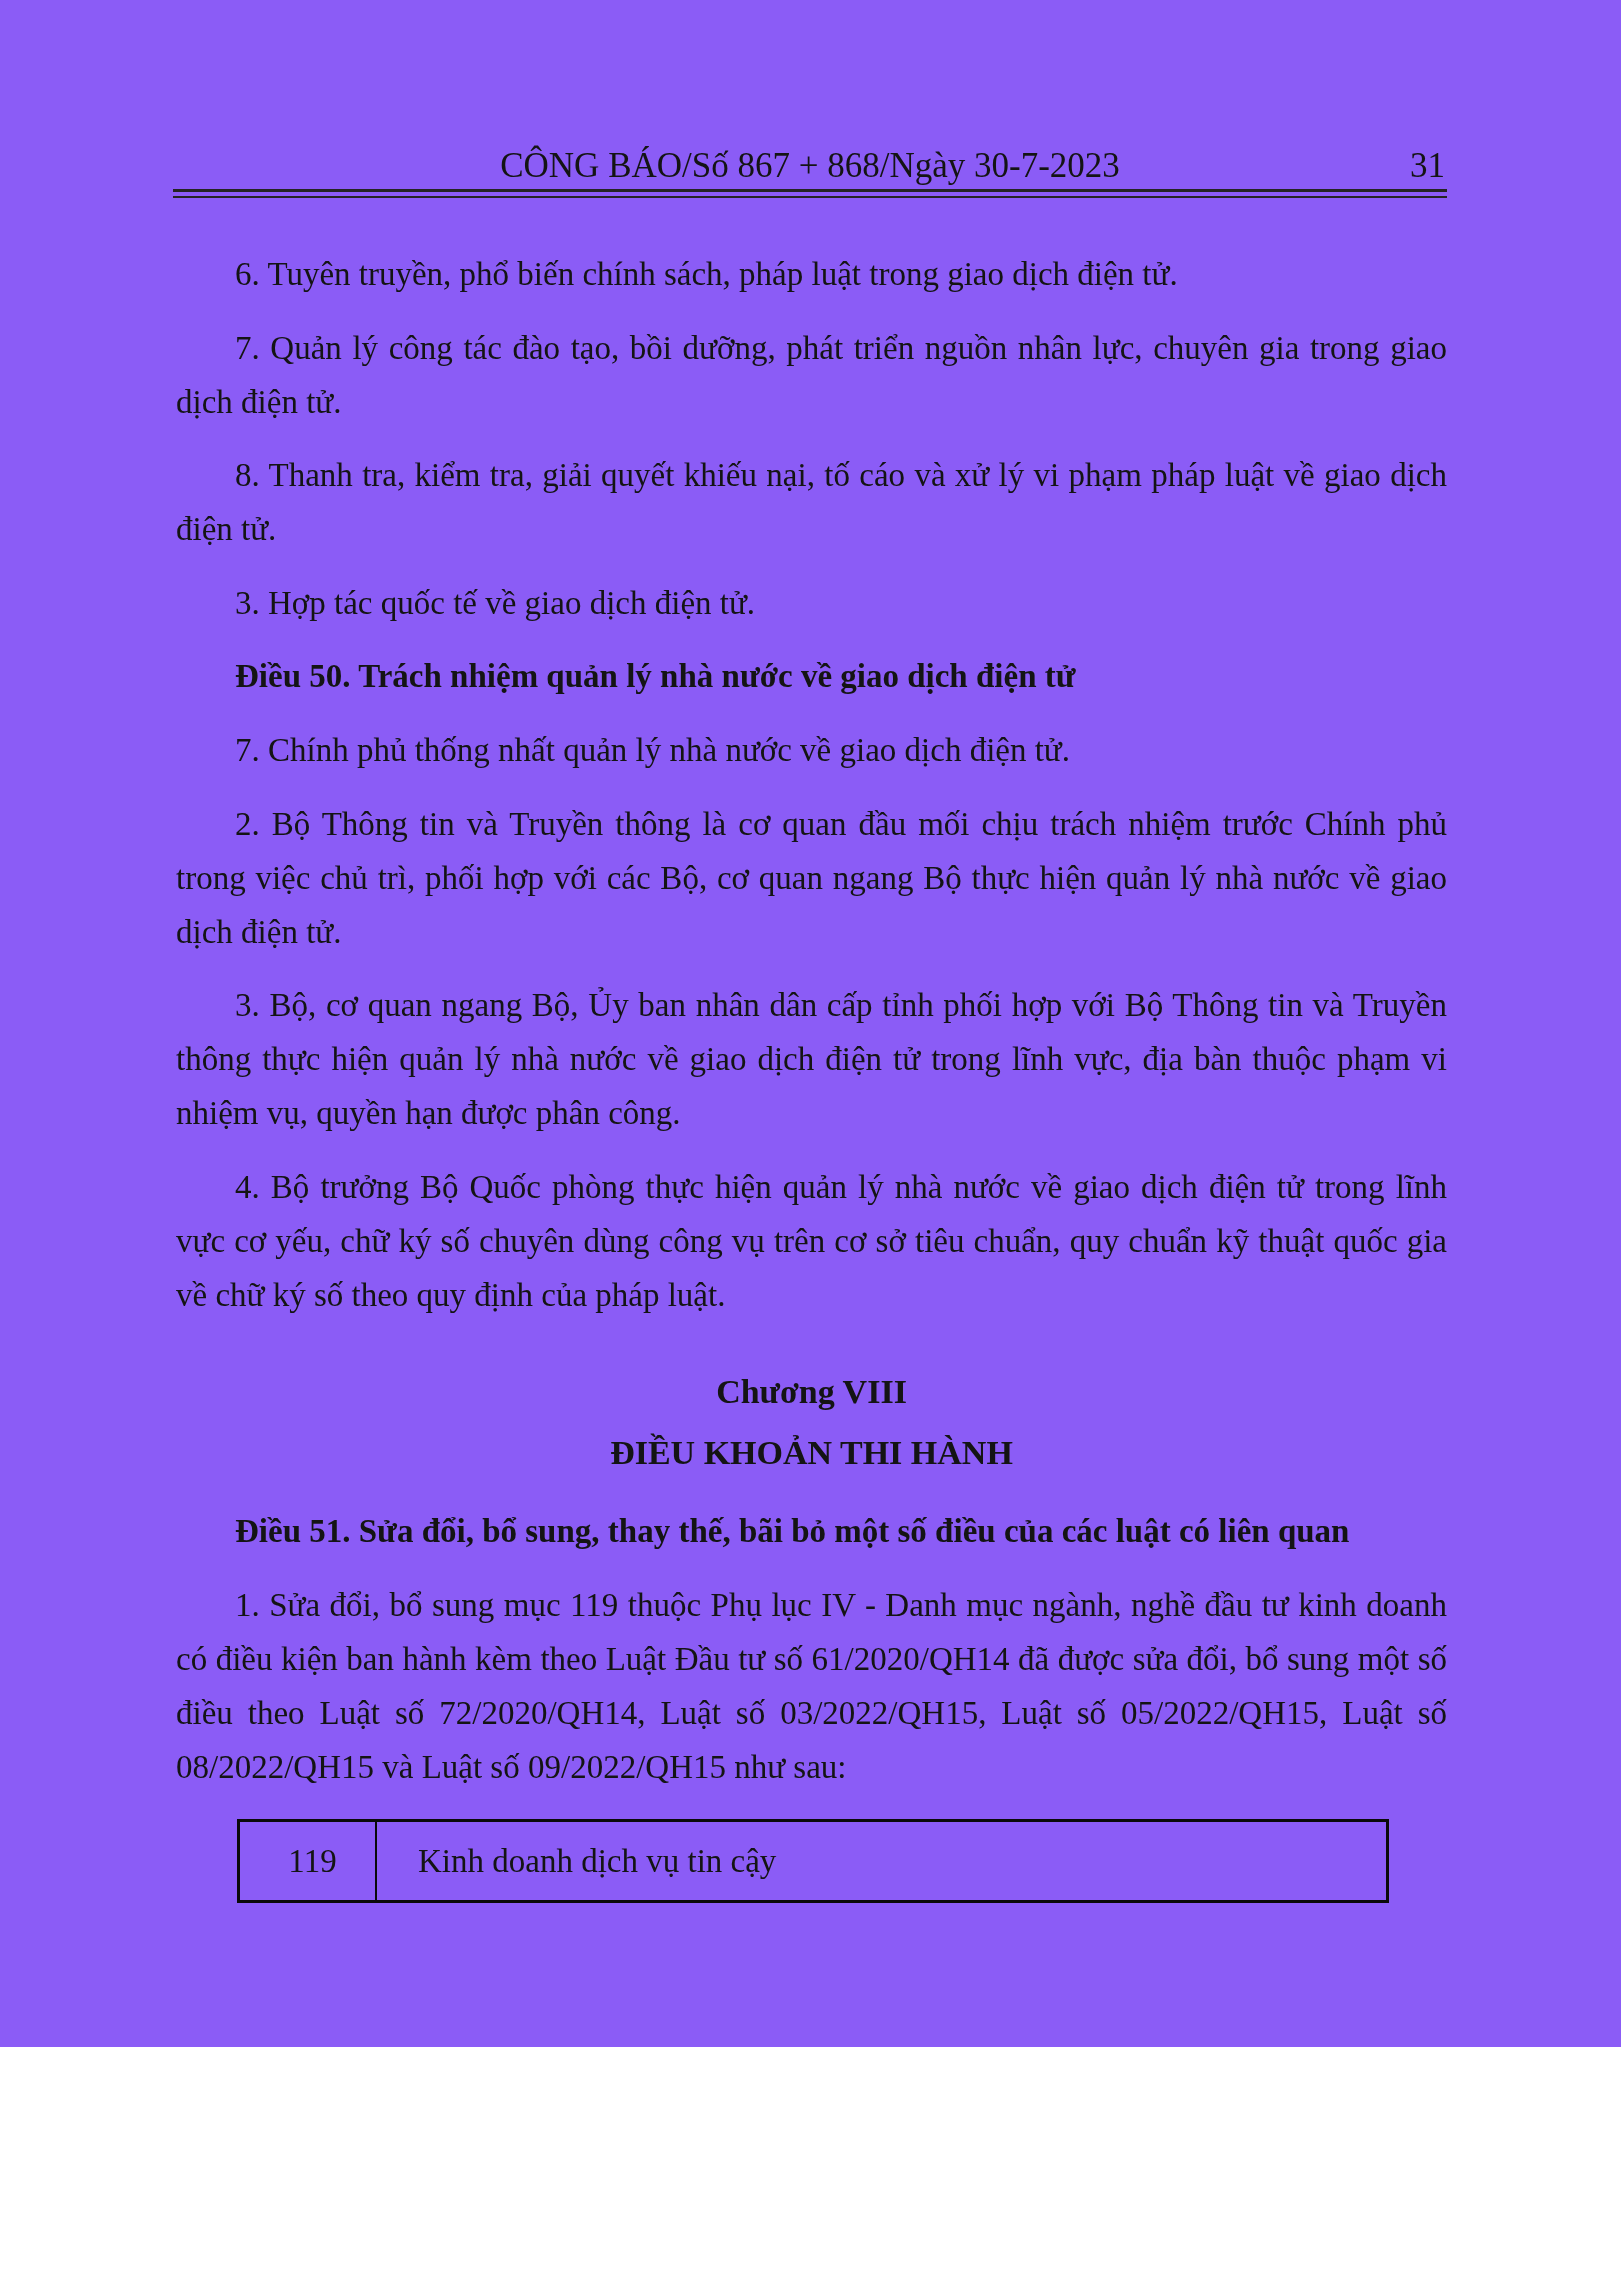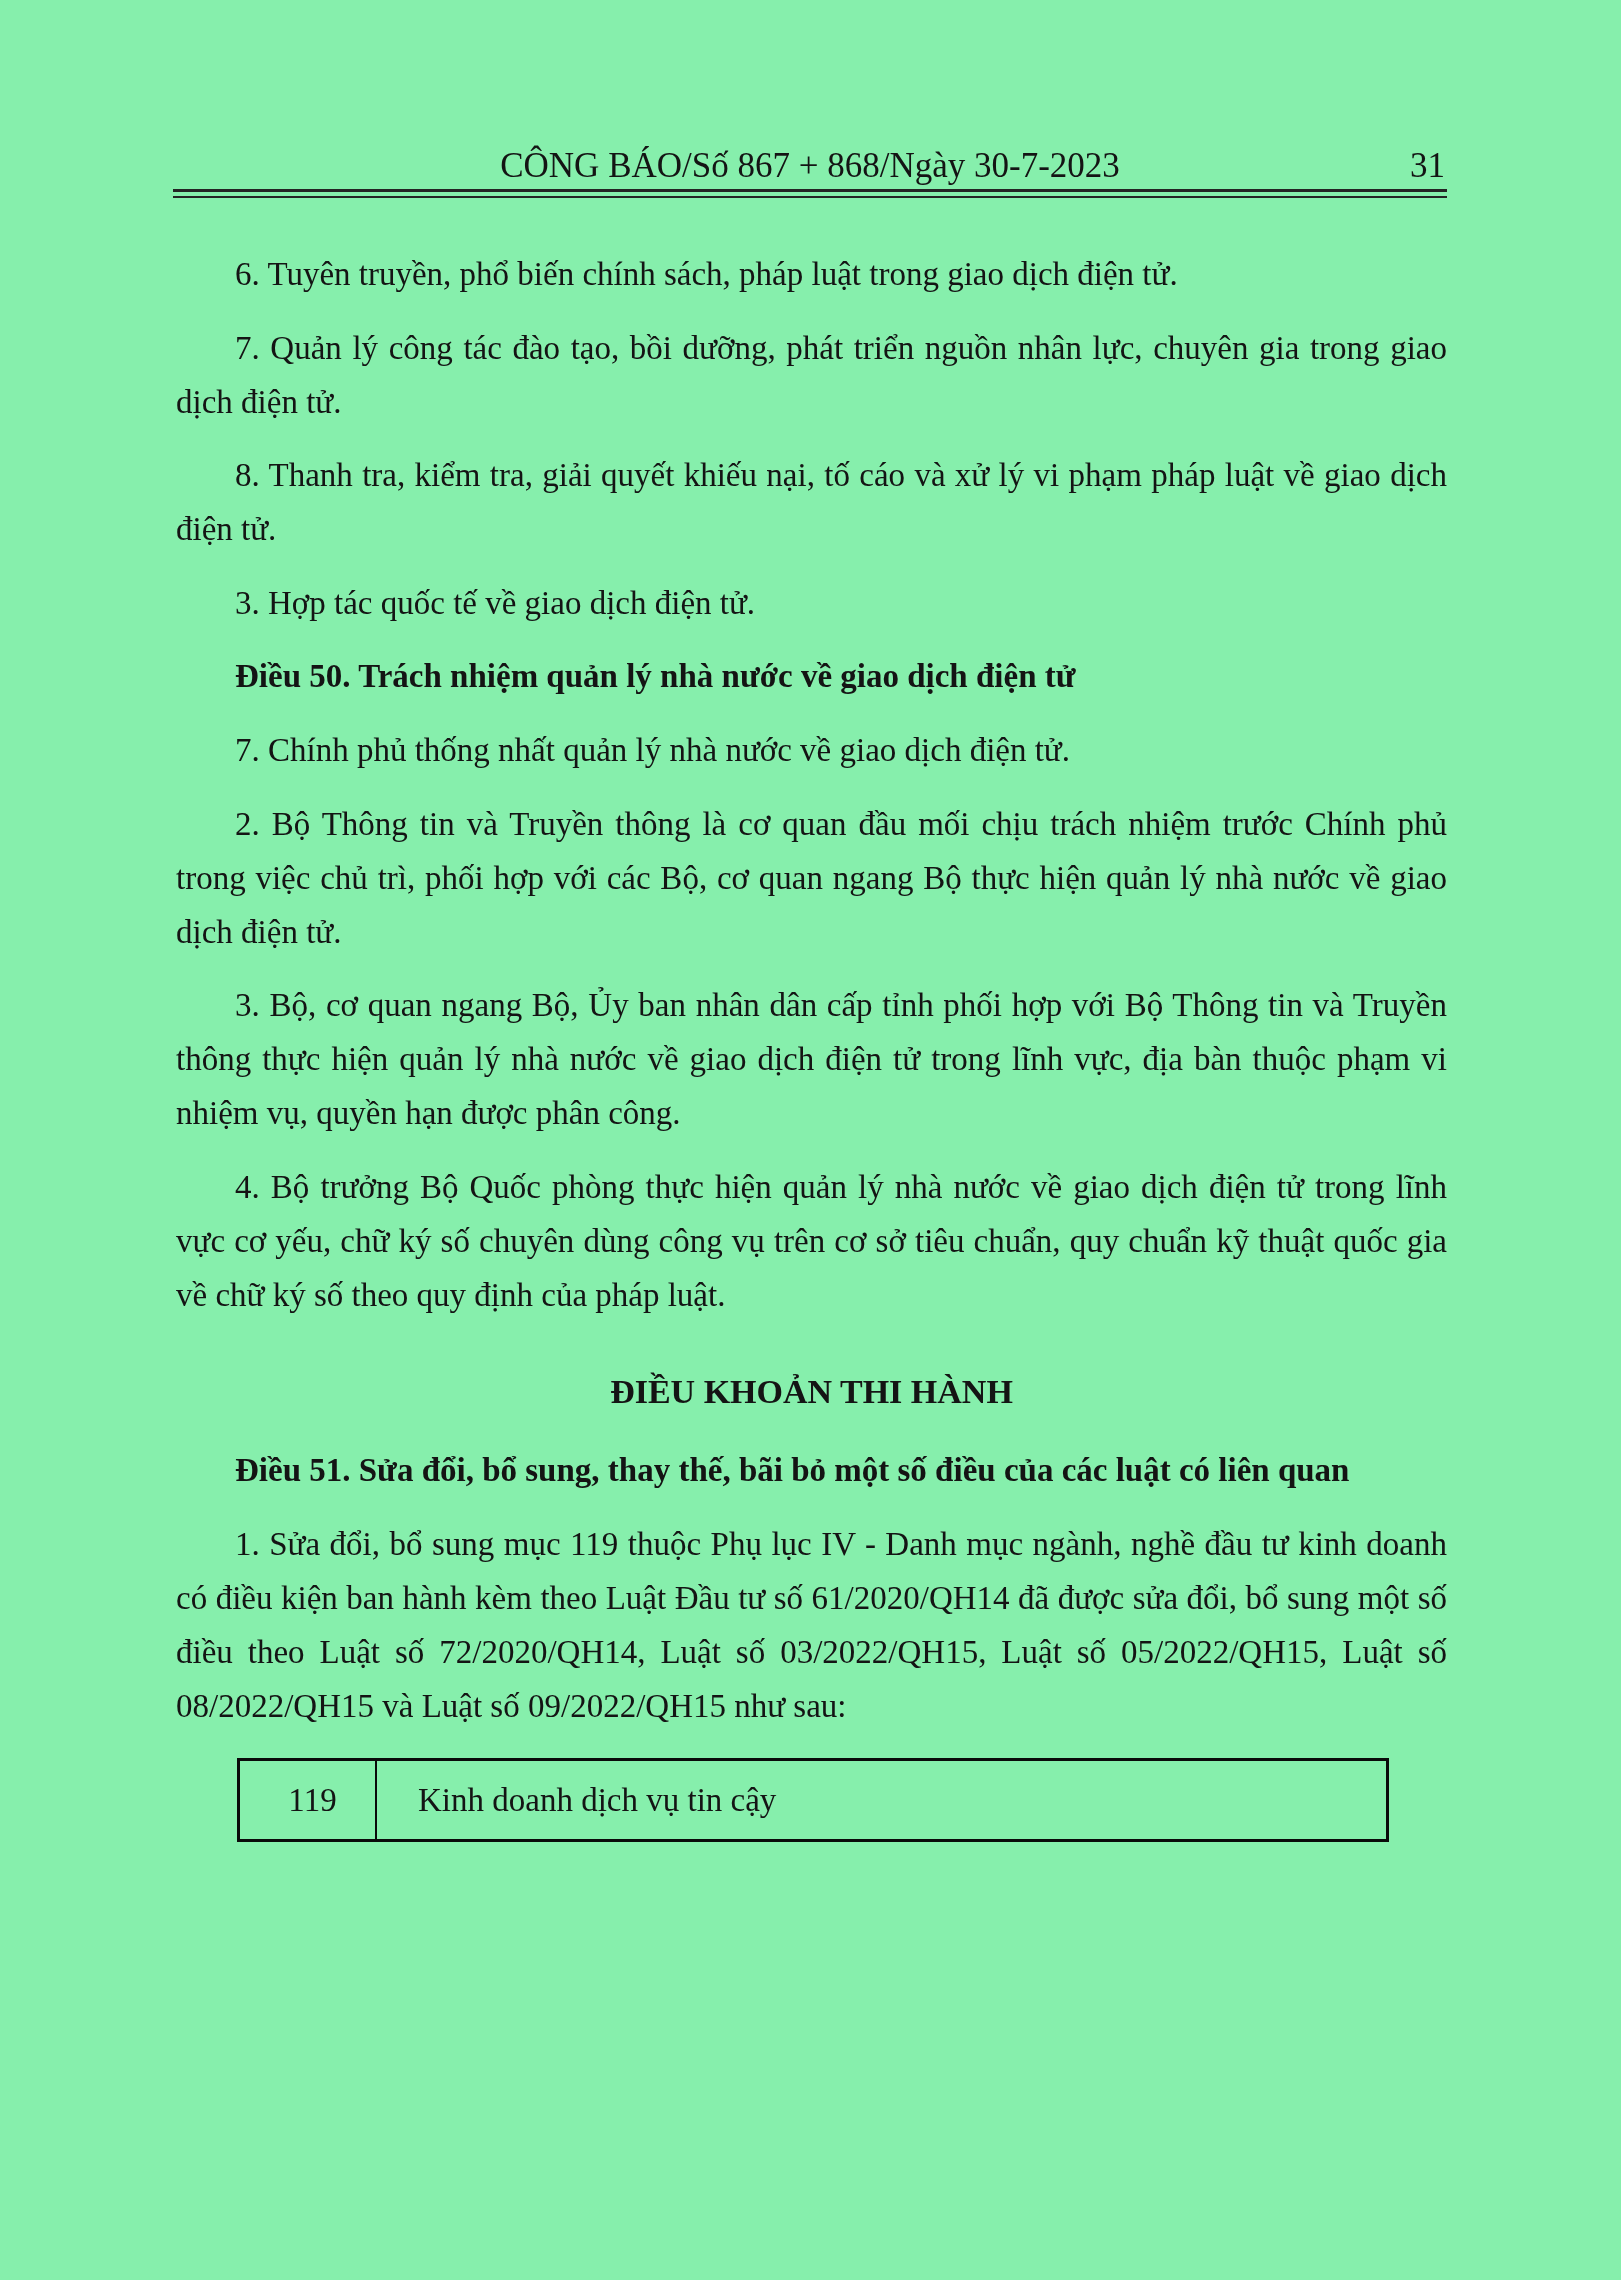--- a/index.html
+++ b/index.html
@@ -8,22 +8,22 @@
     height: 2293px;
     background: #ffffff;
     position: relative;
     font-family: "Liberation Serif", "DejaVu Serif", serif;
     color: #141414;
   }
   .page {
     position: absolute;
     left: 0; top: 0;
     width: 1621px;
-    height: 2280px;
-    background: #86efac;
+    height: 2047px;
+    background: #8b5cf6;
     overflow: hidden;
   }
   
   .running-header {
     position: absolute;
     left: 173px;
     top: 143px;
     width: 1274px;
     height: 45px;
   }
@@ -122,20 +122,21 @@
     <p>3. Hợp tác quốc tế về giao dịch điện tử.</p>
 
     <p class="article-heading">Điều 50. Trách nhiệm quản lý nhà nước về giao dịch điện tử</p>
 
     <p>7. Chính phủ thống nhất quản lý nhà nước về giao dịch điện tử.</p>
     <p>2. Bộ Thông tin và Truyền thông là cơ quan đầu mối chịu trách nhiệm trước Chính phủ trong việc chủ trì, phối hợp với các Bộ, cơ quan ngang Bộ thực hiện quản lý nhà nước về giao dịch điện tử.</p>
     <p>3. Bộ, cơ quan ngang Bộ, Ủy ban nhân dân cấp tỉnh phối hợp với Bộ Thông tin và Truyền thông thực hiện quản lý nhà nước về giao dịch điện tử trong lĩnh vực, địa bàn thuộc phạm vi nhiệm vụ, quyền hạn được phân công.</p>
     <p>4. Bộ trưởng Bộ Quốc phòng thực hiện quản lý nhà nước về giao dịch điện tử trong lĩnh vực cơ yếu, chữ ký số chuyên dùng công vụ trên cơ sở tiêu chuẩn, quy chuẩn kỹ thuật quốc gia về chữ ký số theo quy định của pháp luật.</p>
 
     <div class="chapter-block">
+      <div>Chương VIII</div>
       <div>ĐIỀU KHOẢN THI HÀNH</div>
     </div>
 
     <p class="article-heading">Điều 51. Sửa đổi, bổ sung, thay thế, bãi bỏ một số điều của các luật có liên quan</p>
 
     <p>1. Sửa đổi, bổ sung mục 119 thuộc Phụ lục IV - Danh mục ngành, nghề đầu tư kinh doanh có điều kiện ban hành kèm theo Luật Đầu tư số 61/2020/QH14 đã được sửa đổi, bổ sung một số điều theo Luật số 72/2020/QH14, Luật số 03/2022/QH15, Luật số 05/2022/QH15, Luật số 08/2022/QH15 và Luật số 09/2022/QH15 như sau:</p>
 
     <div class="gz-table">
       <div class="cell-no">119</div>
       <div class="cell-name">Kinh doanh dịch vụ tin cậy</div>

